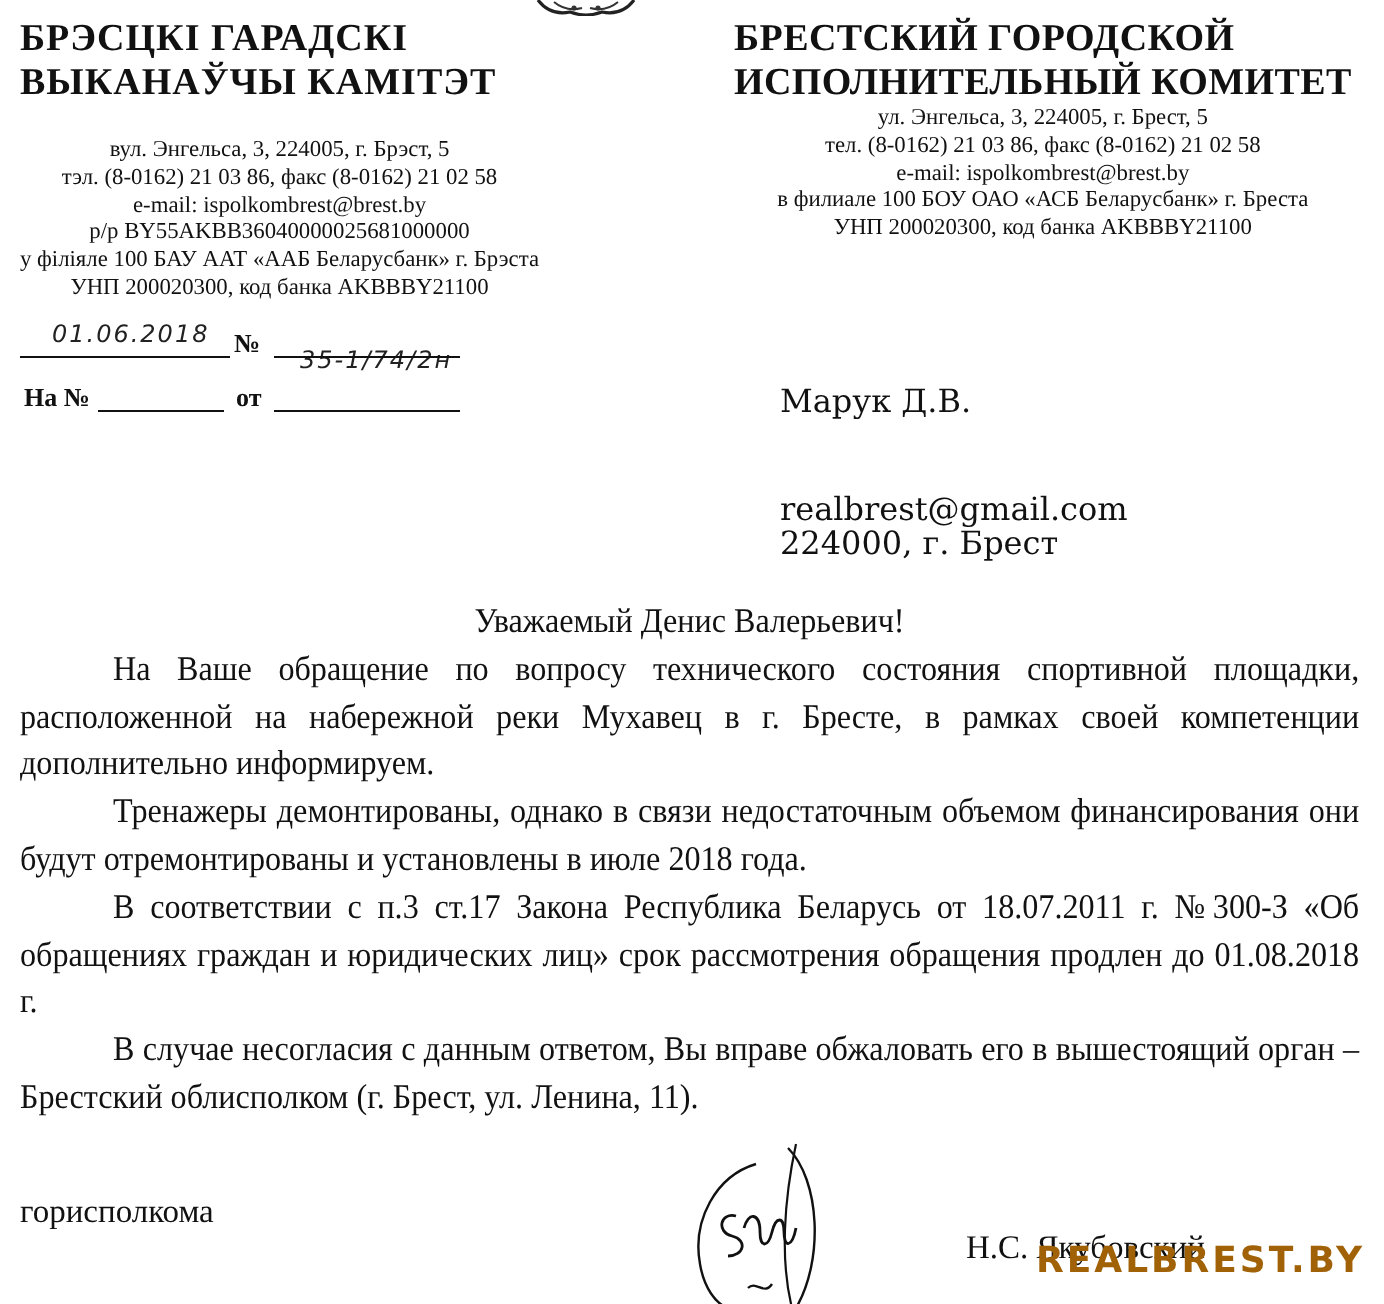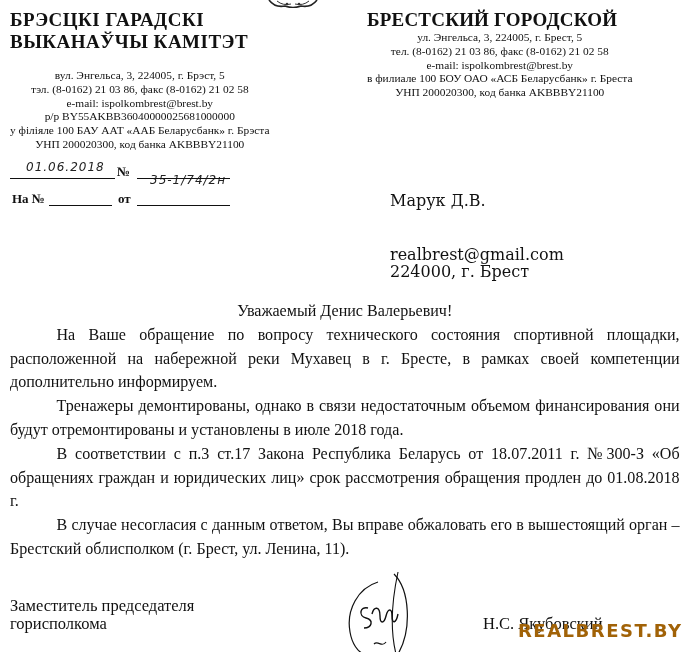--- a/index.html
+++ b/index.html
@@ -39,20 +39,21 @@
     <div>тэл. (8-0162) 21 03 86, факс (8-0162) 21 02 58</div>
     <div>e-mail:  ispolkombrest@brest.by</div>
     <div>р/р BY55AKBB36040000025681000000</div>
     <div>у філіяле 100 БАУ ААТ «ААБ Беларусбанк» г. Брэста</div>
     <div>УНП 200020300, код банка AKBBBY21100</div>
   </div>
 </div>
 
 <div class="abs" style="left:367px; top:9px;">
   <div class="org-title">БРЕСТСКИЙ ГОРОДСКОЙ</div>
+  <div class="org-title">ИСПОЛНИТЕЛЬНЫЙ КОМИТЕТ</div>
   <div class="req" style="margin-top:0;">
     <div>ул. Энгельса, 3, 224005, г. Брест, 5</div>
     <div>тел. (8-0162) 21 03 86, факс (8-0162) 21 02 58</div>
     <div>e-mail:  ispolkombrest@brest.by</div>
     <div>в филиале 100 БОУ ОАО «АСБ Беларусбанк» г. Бреста</div>
     <div>УНП 200020300, код банка AKBBBY21100</div>
   </div>
 </div>
 
 <div class="abs hand" style="left:26px; top:160px;">01.06.2018</div>
@@ -72,21 +73,20 @@
 
 <div class="abs body-text" style="left:10px; top:299px; width:720px;">
   <div class="salut">Уважаемый Денис Валерьевич!</div>
   <div class="para indent">На Ваше обращение по вопросу технического состояния спортивной площадки, расположенной  на набережной реки Мухавец в г. Бресте, в рамках своей компетенции дополнительно информируем.</div>
   <div class="para indent">Тренажеры демонтированы, однако в связи недостаточным объемом финансирования они будут отремонтированы и установлены в июле 2018 года.</div>
   <div class="para indent">В соответствии с п.3 ст.17 Закона Республика Беларусь от 18.07.2011 г. №300-З «Об обращениях граждан и юридических лиц» срок рассмотрения обращения продлен до 01.08.2018 г.</div>
   <div class="para indent">В случае несогласия с данным ответом, Вы вправе обжаловать его в вышестоящий орган – Брестский облисполком (г. Брест, ул. Ленина, 11).</div>
 </div>
 
 <div class="abs sig" style="left:10px; top:597px;">
-  <div>Заместитель председателя</div>
   <div>горисполкома</div>
 </div>
 
 <svg class="abs" style="left:338px; top:570px;" width="90" height="82" viewBox="0 0 90 82">
   <path d="M40 12 C20 18 8 40 12 62 C14 74 20 82 26 84" fill="none" stroke="#111" stroke-width="1.2"></path>
   <path d="M56 4 C72 20 74 60 60 84" fill="none" stroke="#111" stroke-width="1.2"></path>
   <path d="M60 2 C54 30 52 60 58 84" fill="none" stroke="#111" stroke-width="1.1"></path>
   <path d="M30 38 C22 36 20 46 28 48 C36 50 34 58 26 58 M34 44 C36 36 42 36 42 46 C42 54 46 54 48 46 C50 38 54 38 54 46 C54 54 58 54 60 44" fill="none" stroke="#111" stroke-width="1.4"></path>
   <path d="M36 74 C40 70 44 78 48 72" fill="none" stroke="#111" stroke-width="1.2"></path>
 </svg>

